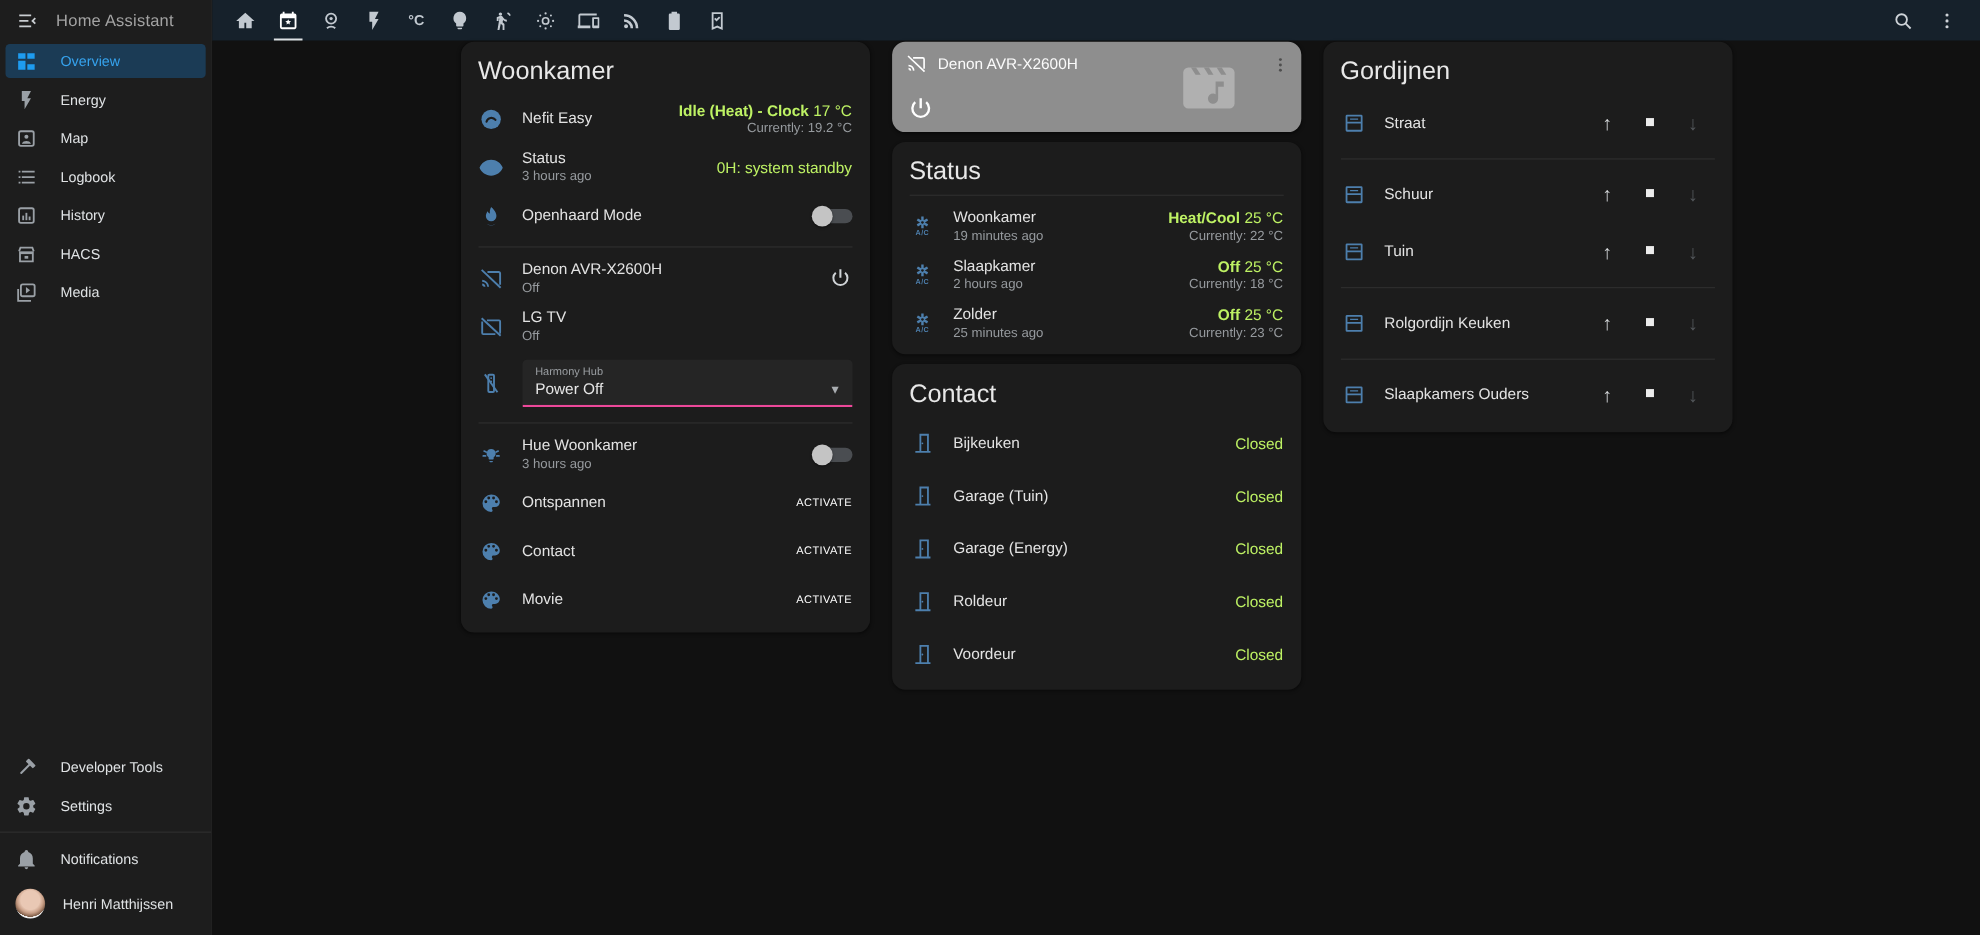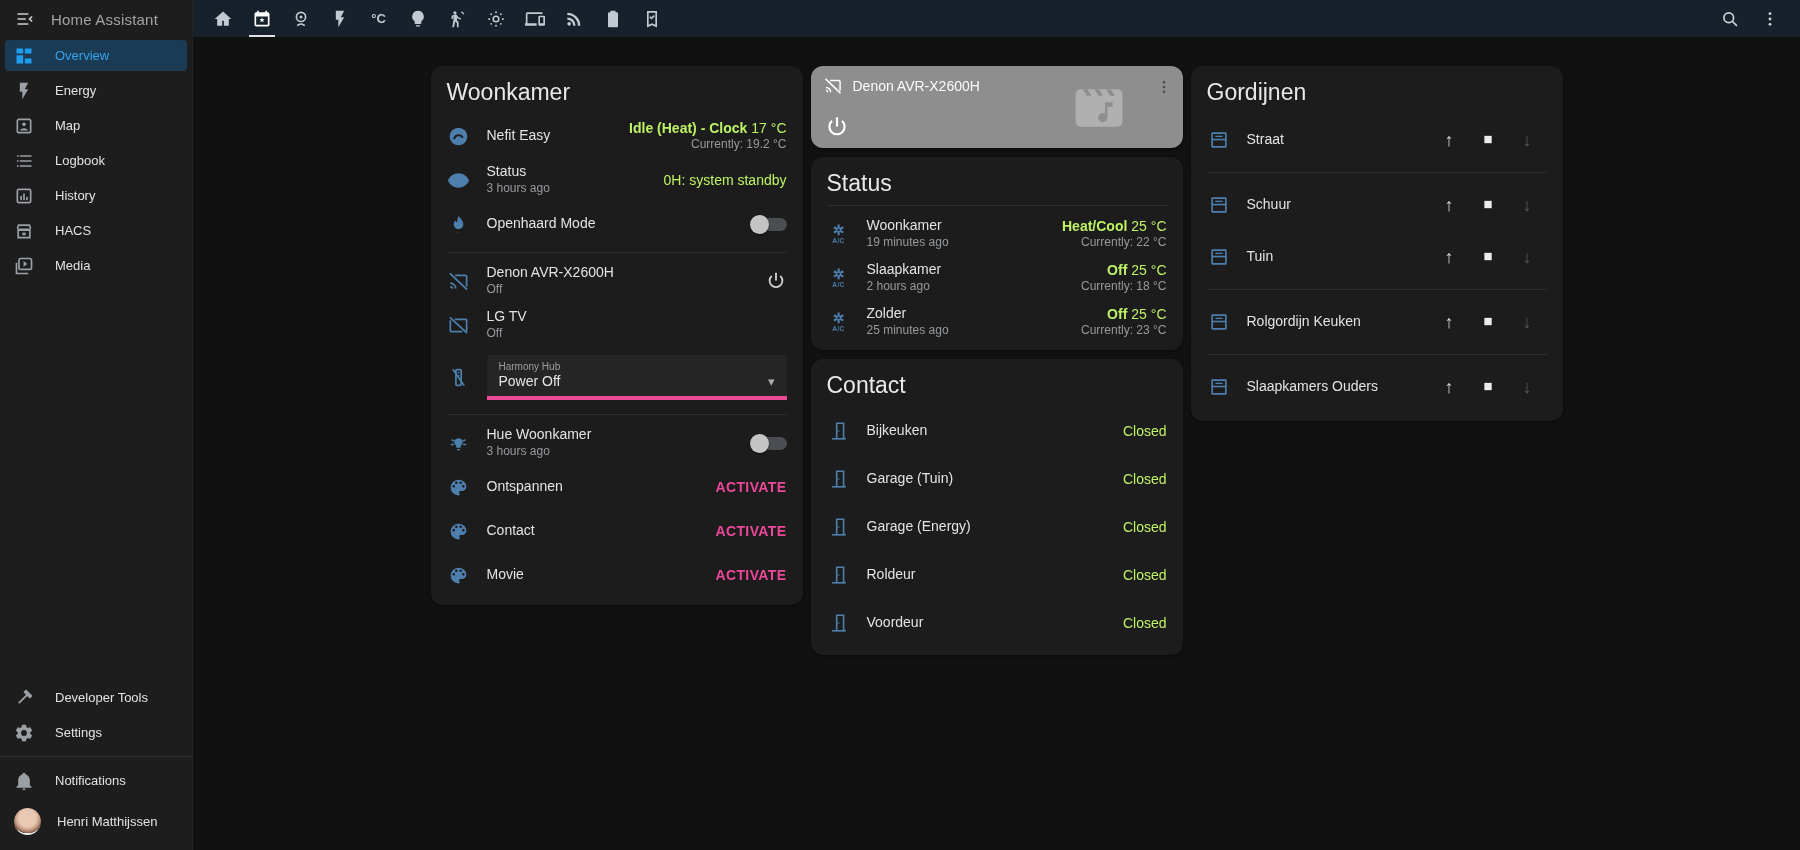--- a/index.html
+++ b/index.html
@@ -32,45 +32,45 @@
   .tab.active{color:#fff}
   .tab.active::after{content:'';position:absolute;bottom:0;left:50%;transform:translateX(-50%);
        width:26px;height:2px;background:#dde1e4}
   .tab .ic{width:20px;height:20px}
   .tab .txtic{font-size:13px;font-weight:700}
   .hdr-right{margin-left:auto;display:flex;align-items:center;padding-right:10px}
   .hdr-btn{width:40px;height:37px;display:flex;align-items:center;justify-content:center;
            color:#ced3d8;cursor:pointer}
   
   .content{position:absolute;left:193px;right:0;top:37px;bottom:0;background:#111;}
-  .columns{display:flex;gap:8px;justify-content:center;padding-top:29px}
+  .columns{display:flex;gap:20px;justify-content:center;padding-top:1px}
   .col{width:372px;display:flex;flex-direction:column;gap:9px}
   .card{background:#1c1c1c;border-radius:12px;box-shadow:0 1px 3px rgba(0,0,0,.45);box-sizing:border-box}
   .card-title{font-size:23px;font-weight:400;color:#e8e8e8;padding:13px 16px 8px}
   .divider{height:1px;background:#2f2f2f;margin:6px 16px}
   .row{display:flex;align-items:center;padding:5px 16px;min-height:34px;cursor:pointer}
   .row .eic{width:24px;margin-right:16px;flex:none;display:flex;justify-content:center;color:#4d7fad}
   .names{display:flex;flex-direction:column}
   .nm{font-size:14px;color:#e3e3e3;line-height:1.25}
   .sec{font-size:12px;color:#969a9e;line-height:1.3}
   .rstate{margin-left:auto;text-align:right}
   .st-main{font-size:14px;color:#bef264;line-height:1.3}
   .st-main b{font-weight:700}
   .st-sub{font-size:12px;color:#969a9e;line-height:1.3}
   .st-val{margin-left:4px;font-weight:400}
   
   .toggle{margin-left:auto;width:34px;height:13px;border-radius:7px;background:#4a4d51;position:relative;cursor:pointer}
   .toggle::after{content:'';position:absolute;left:-3px;top:-3px;width:19px;height:19px;border-radius:50%;
                  background:#c4c4c4;box-shadow:0 1px 2px rgba(0,0,0,.5)}
   
-  .activate{margin-left:auto;color:#ec4899;font-size:14px;font-weight:700;letter-spacing:.4px;cursor:pointer}
+  .activate{margin-left:auto;color:#ffffff;font-size:10px;font-weight:400;letter-spacing:.4px;cursor:pointer}
   
   .pwr-btn{margin-left:auto;color:#cfd3d6;width:22px;height:22px;cursor:pointer}
   
-  .select{flex:1;background:#252525;border-radius:4px 4px 0 0;border-bottom:4px solid #ec4899;
+  .select{flex:1;background:#252525;border-radius:4px 4px 0 0;border-bottom:2px solid #ec4899;
           padding:6px 12px 7px;display:flex;align-items:flex-end;cursor:pointer}
   .sel-texts{display:flex;flex-direction:column}
   .sel-label{font-size:10px;color:#9b9fa3}
   .sel-value{font-size:14px;color:#e6e6e6;margin-top:1px}
   .sel-caret{margin-left:auto;color:#a9adb1;font-size:13px}
   
   .ac-icon{display:flex;flex-direction:column;align-items:center;line-height:1}
   .ac-icon .star{font-size:14px;font-weight:700}
   .ac-icon .lbl{font-size:6.5px;font-weight:700;letter-spacing:.4px;margin-top:1px}
   .ac-amber{color:#f3b229}

